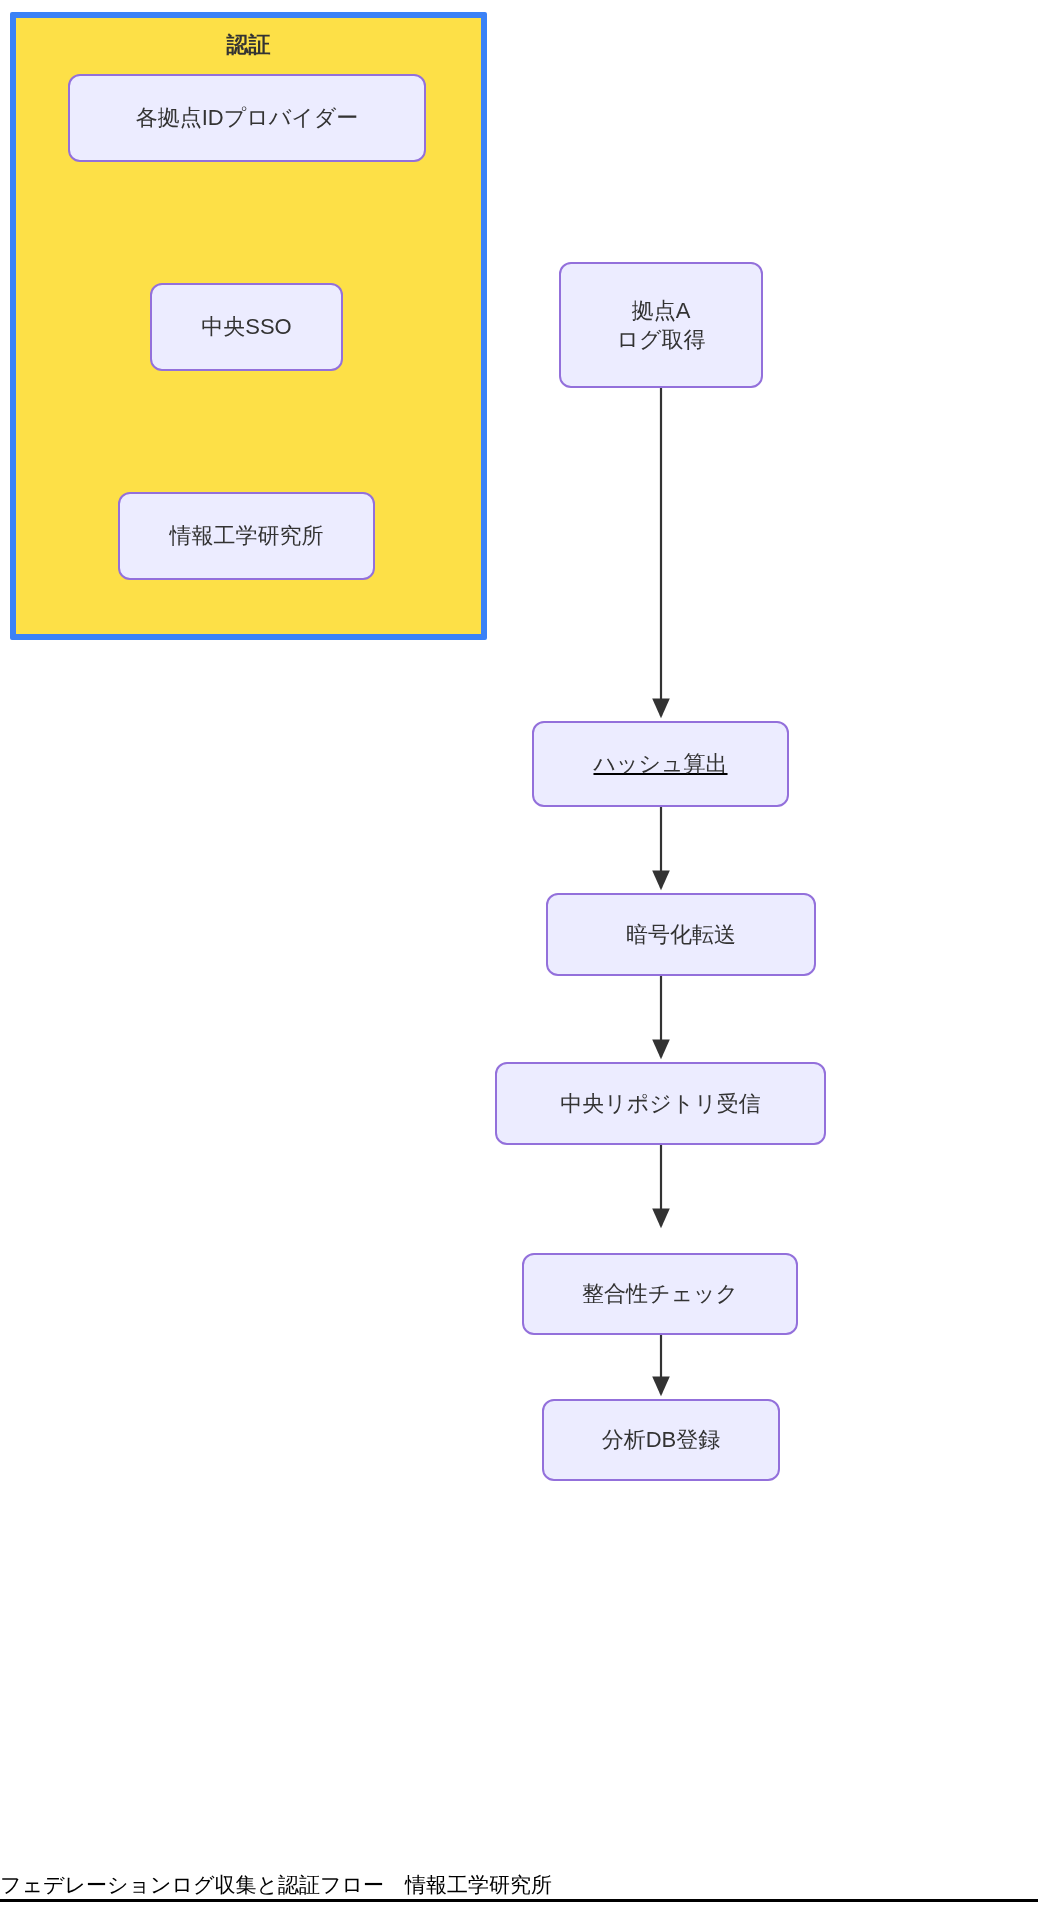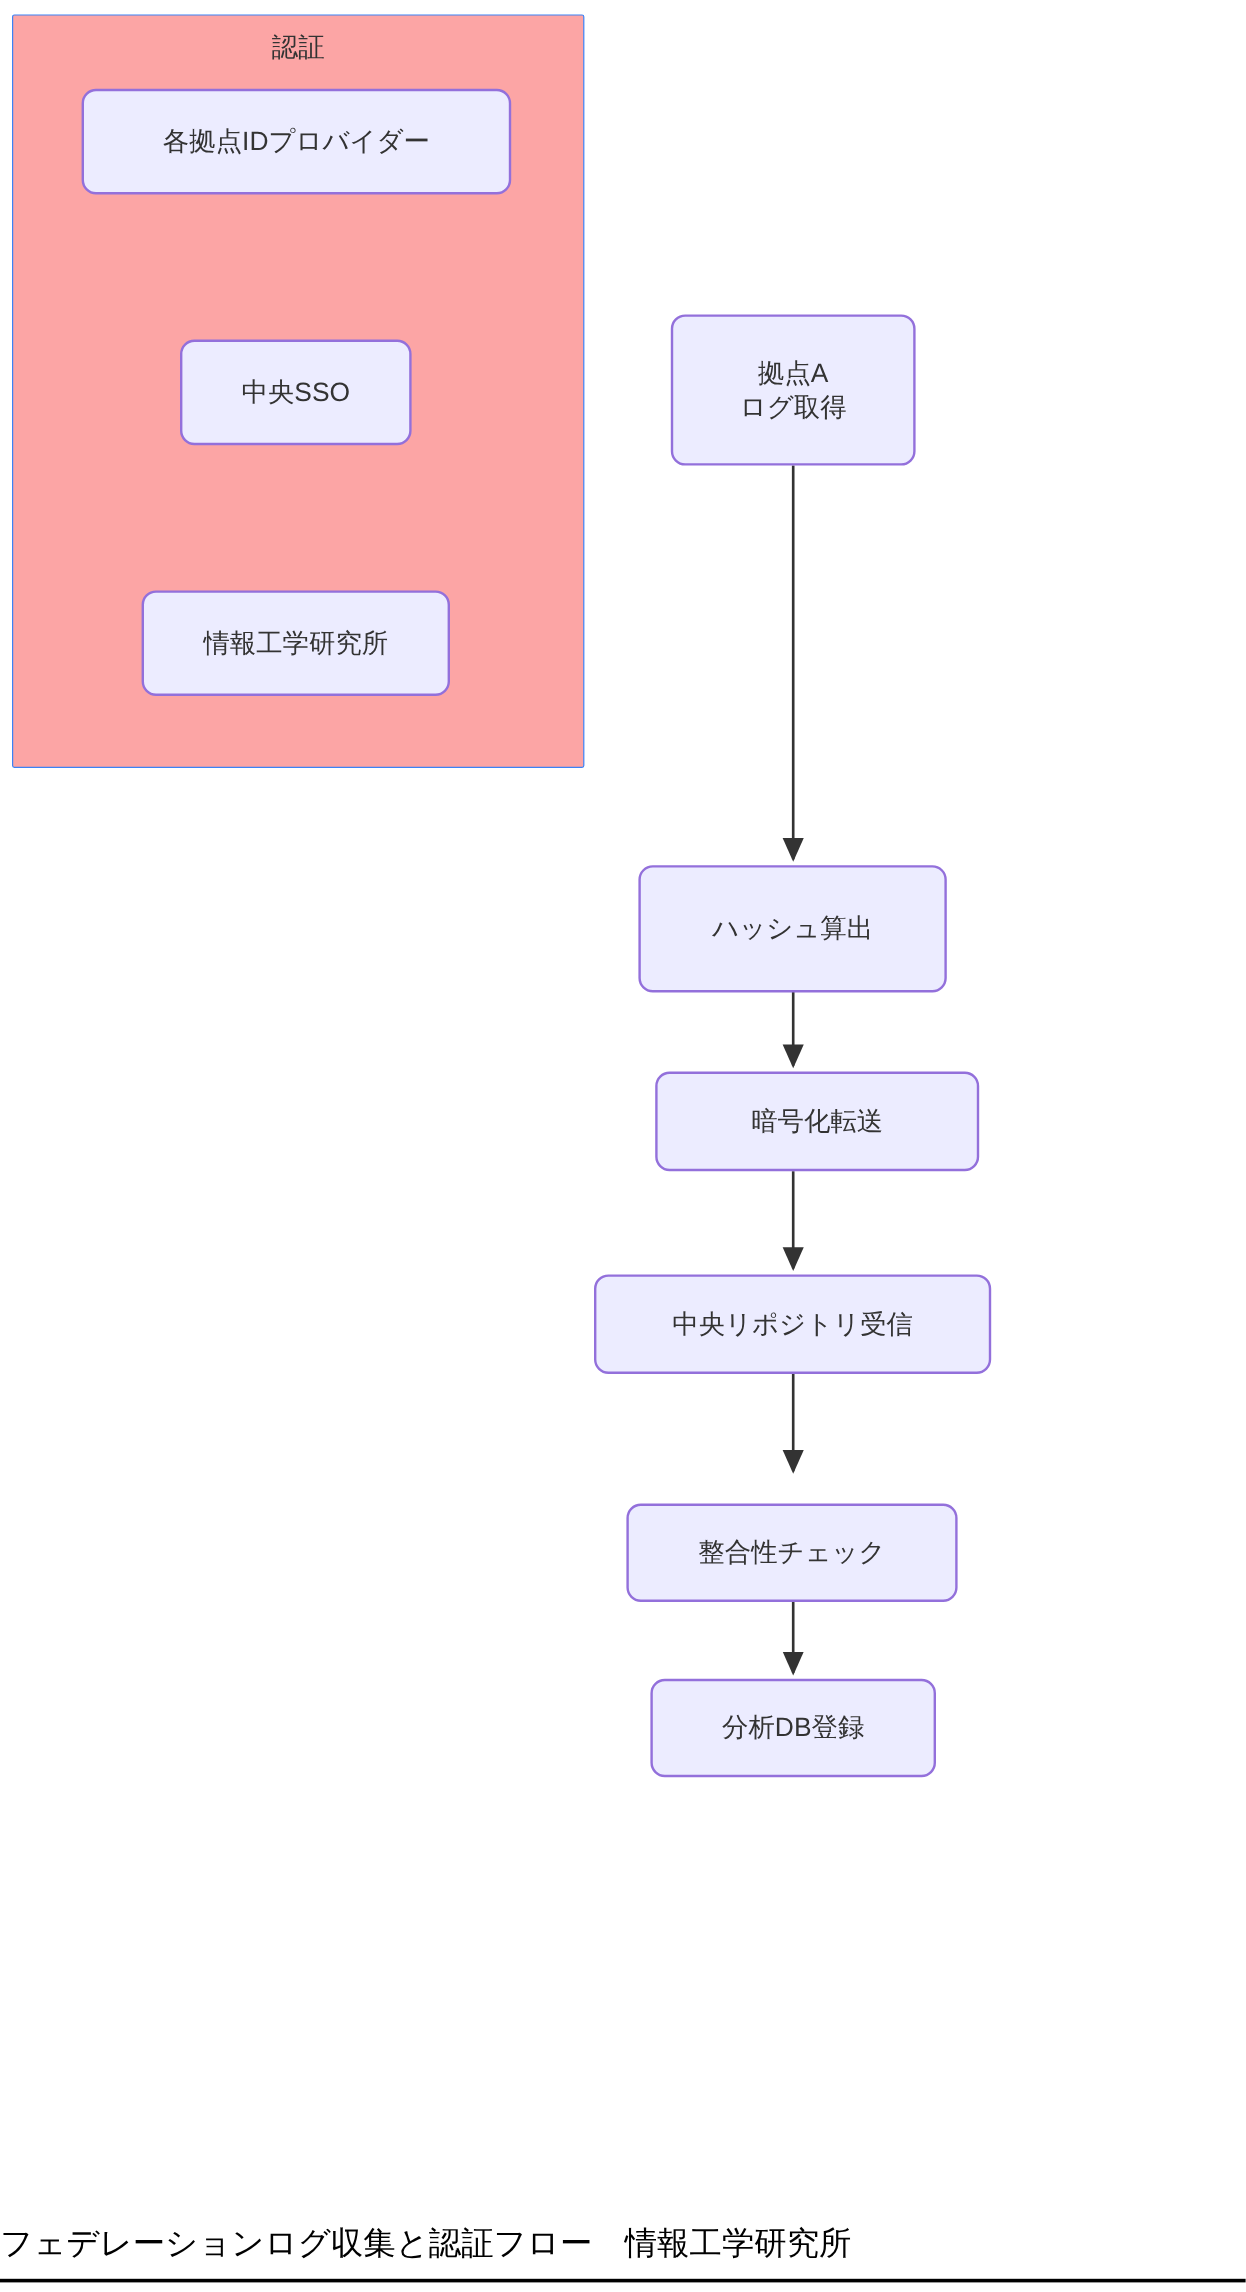--- a/index.html
+++ b/index.html
@@ -23,23 +23,24 @@
   svg.edges {
     position: absolute;
     left: 0; top: 0;
     width: 1038px;
     height: 1910px;
     pointer-events: none;
   }
   .subgraph {
     position: absolute;
     box-sizing: border-box;
-    background: #fca5a5;
-    border: 1px solid #3b82f6;
+    background: #fde047;
+    border: 6px solid #3b82f6;
     border-radius: 2px;
+    font-weight: bold;
   }
   .subgraph-title {
     position: absolute;
     width: 100%;
     text-align: center;
     top: 14px;
     left: 0;
     font-size: 22px;
     color: #333333;
     line-height: 1.2;
@@ -60,25 +61,25 @@
     color: #333333;
     line-height: 1.32;
     white-space: pre-line;
     padding: 0 6px;
   }
   .caption {
     position: absolute;
     left: 0;
     bottom: 8px;
     width: 1038px;
-    font-size: 27px;
+    font-size: 21px;
     color: #000000;
     letter-spacing: 0px;
     white-space: pre;
-    padding-bottom: 12px;
+    padding-bottom: 0;
     border-bottom: 3px solid #000000;
     box-sizing: border-box;
   }
 </style>
 </head>
 <body>
 
 <div id="canvas">
 
   <svg class="edges" viewBox="0 0 1038 1910">
@@ -117,21 +118,21 @@
 
   <div class="node" style="left:118px; top:492px; width:257px; height:88px;">
     <span class="node-label">情報工学研究所</span>
   </div>
 
   <div class="node" style="left:559px; top:262px; width:204px; height:126px;justify-content:center;">
     <span class="node-label">拠点A
 ログ取得</span>
   </div>
 
-  <div class="node" style="left:532px; top:721px; width:257px; height:106px;">
+  <div class="node" style="left:532px; top:721px; width:257px; height:86px;text-decoration:underline;">
     <span class="node-label">ハッシュ算出</span>
   </div>
 
   <div class="node" style="left:546px; top:893px; width:270px; height:83px;">
     <span class="node-label">暗号化転送</span>
   </div>
 
   <div class="node" style="left:495px; top:1062px; width:331px; height:83px;">
     <span class="node-label">中央リポジトリ受信</span>
   </div>

